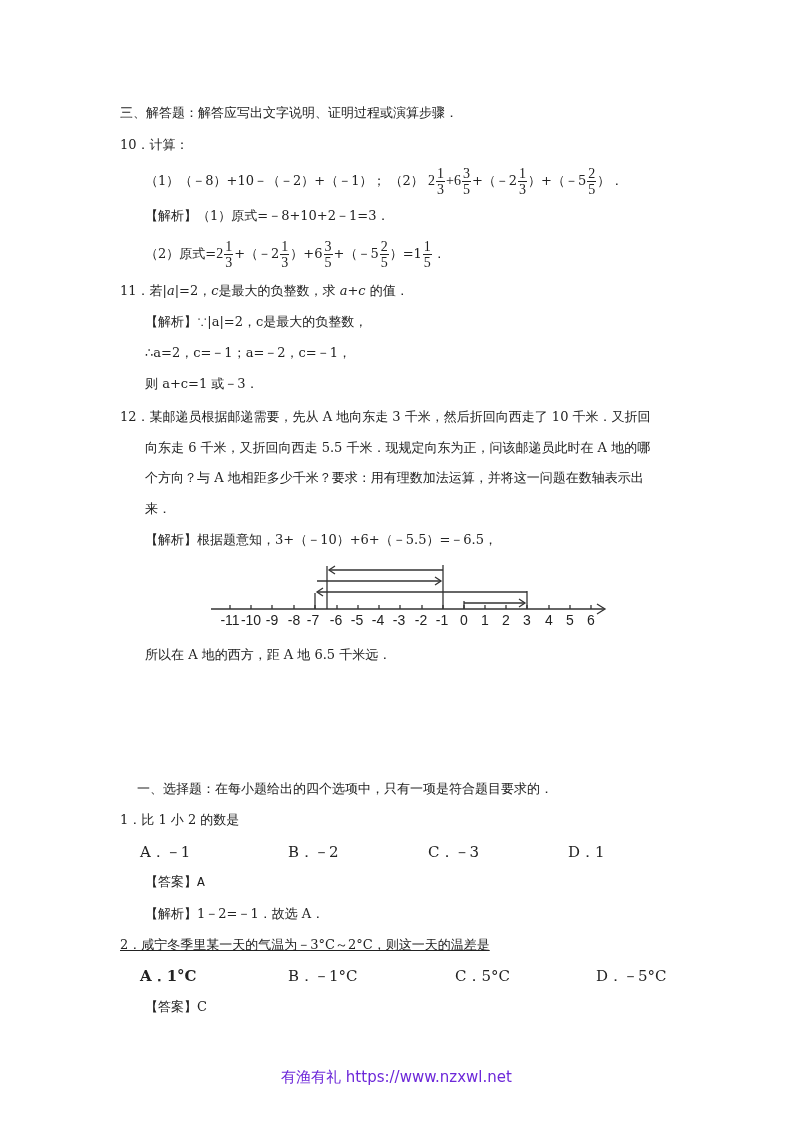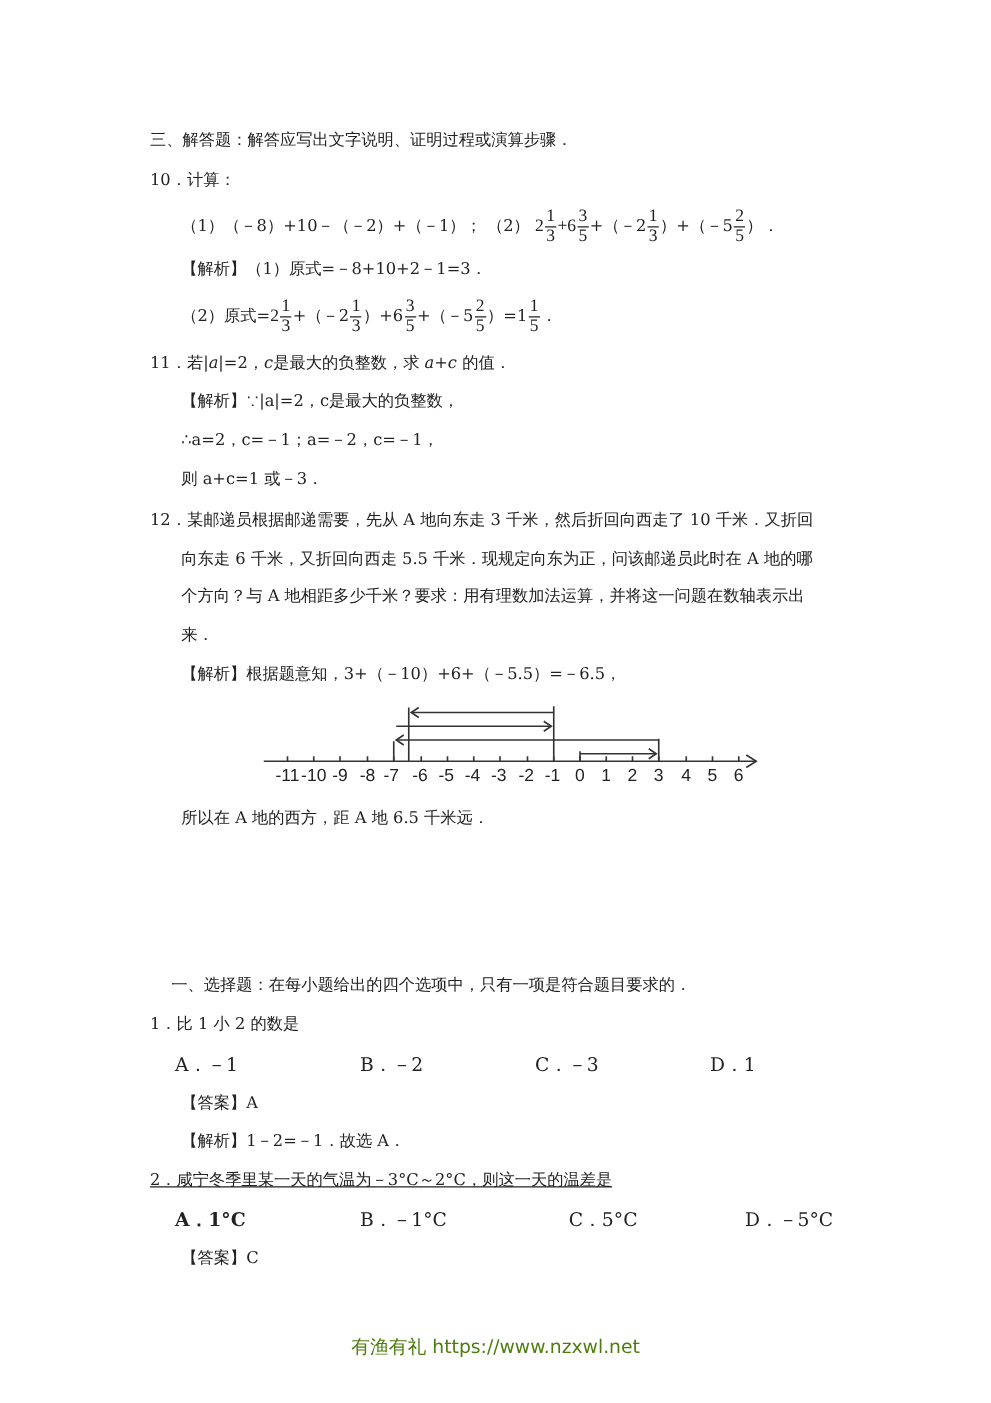--- a/index.html
+++ b/index.html
@@ -6,21 +6,21 @@
   body { width: 793px; height: 1122px; position: relative; overflow: hidden;
          font-family: "DejaVu Serif", "Liberation Serif", serif; color: #222; }
   .line { position: absolute; font-size: 13px; white-space: nowrap; line-height: 18px; }
   .it { font-style: italic; }
   .frac { display: inline-flex; flex-direction: column; align-items: center; vertical-align: middle;
           font-size: 14px; line-height: 15px; margin: 0 1px; font-family: "Liberation Serif", serif; }
   .frac .num { border-bottom: 1px solid #222; padding: 0 1px; }
   .mixed { font-family: "Liberation Serif", serif; font-size: 14px; }
   .opt { position: absolute; font-size: 15px; white-space: nowrap; }
   .footer { position: absolute; top: 1068px; left: 0; width: 793px; text-align: center;
-            font-family: "DejaVu Sans", "Liberation Sans", sans-serif; font-size: 15px; color: #4d7c0f; }
+            font-family: "DejaVu Sans", "Liberation Sans", sans-serif; font-size: 15px; color: #6d28d9; }
   svg text { font-family: "Liberation Sans", "DejaVu Sans", sans-serif; }
 </style>
 </head>
 <body>
 
 <div class="line" style="top:104px;left:120px;">三、解答题：解答应写出文字说明、证明过程或演算步骤．</div>
 
 <div class="line" style="top:136px;left:120px;">10．计算：</div>
 <div class="line" style="top:166px;left:145px;height:30px;line-height:30px;">
   <span>（1）（－8）+10－（－2）+（－1）；</span>
@@ -151,21 +151,21 @@
 
 <div class="line" style="top:646px;left:145px;">所以在 A 地的西方，距 A 地 6.5 千米远．</div>
 
 <div class="line" style="top:780px;left:120px;margin-left:17px;">一、选择题：在每小题给出的四个选项中，只有一项是符合题目要求的．</div>
 
 <div class="line" style="top:811px;left:120px;">1．比 1 小 2 的数是</div>
 <div class="opt" style="top:843px;left:140px;">A．－1</div>
 <div class="opt" style="top:843px;left:288px;">B．－2</div>
 <div class="opt" style="top:843px;left:428px;text-align:center;">C．－3</div>
 <div class="opt" style="top:843px;left:568px;">D．1</div>
-<div class="line" style="top:874px;left:145px;">【答案】A</div>
+<div class="line" style="top:874px;left:145px;font-family:Liberation Mono, monospace;">【答案】A</div>
 <div class="line" style="top:905px;left:145px;">【解析】1－2=－1．故选 A．</div>
 
 <div class="line" style="top:936px;left:120px;text-decoration:underline;">2．咸宁冬季里某一天的气温为－3°C～2°C，则这一天的温差是</div>
 <div class="opt" style="top:967px;left:140px;font-weight:bold;">A．1°C</div>
 <div class="opt" style="top:967px;left:288px;">B．－1°C</div>
 <div class="opt" style="top:967px;left:455px;">C．5°C</div>
 <div class="opt" style="top:967px;left:596px;">D．－5°C</div>
 <div class="line" style="top:998px;left:145px;">【答案】C</div>
 
 <div class="footer">有渔有礼 https://www.nzxwl.net</div>

